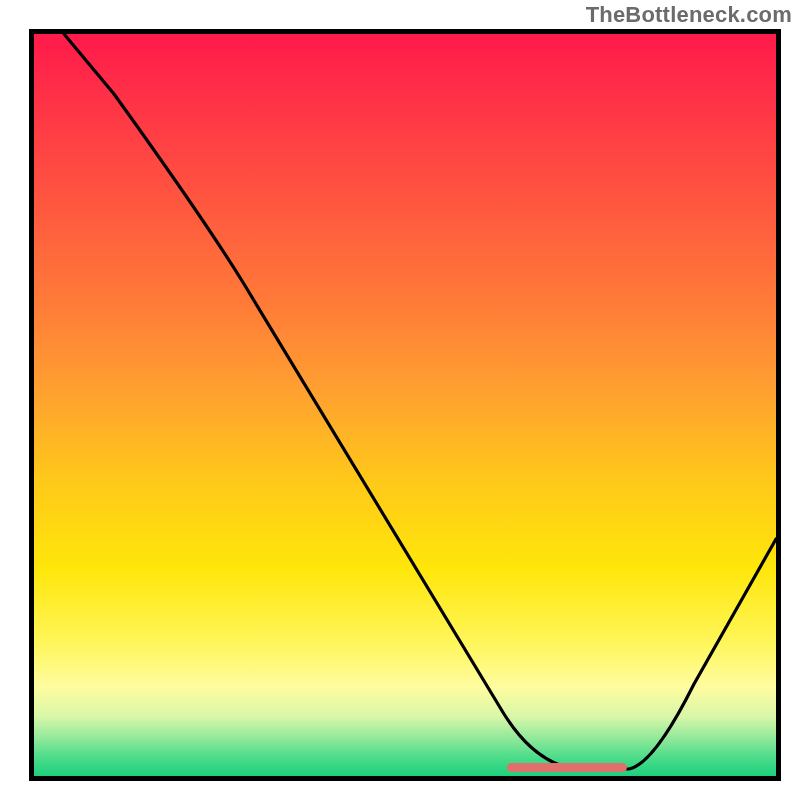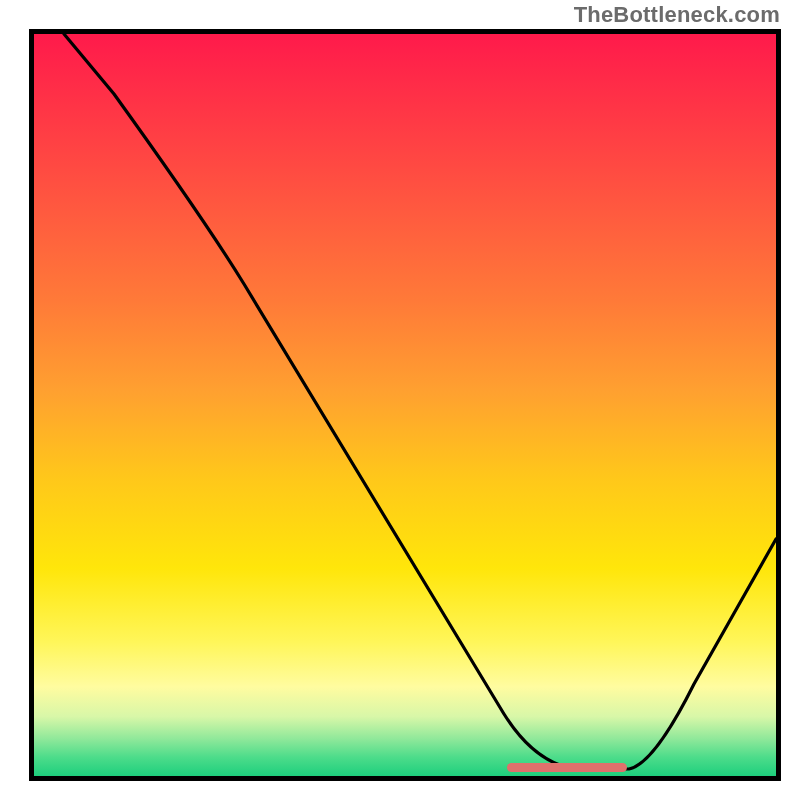--- a/index.html
+++ b/index.html
@@ -12,21 +12,21 @@
     overflow: hidden;
   }
   .canvas {
     position: relative;
     width: 800px;
     height: 800px;
   }
   .watermark {
     position: absolute;
     top: 2px;
-    right: 20px;
+    right: 8px;
     font-size: 22px;
     font-weight: 600;
     color: #6b6b6b;
     letter-spacing: 0.2px;
   }
   .frame {
     position: absolute;
     left: 29px;
     top: 29px;
     width: 742px;

